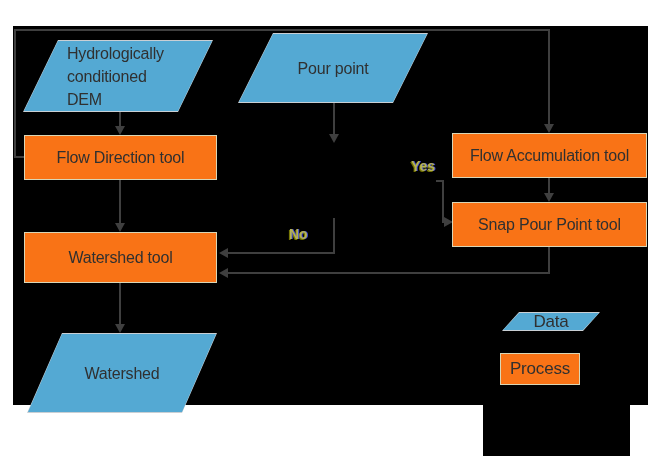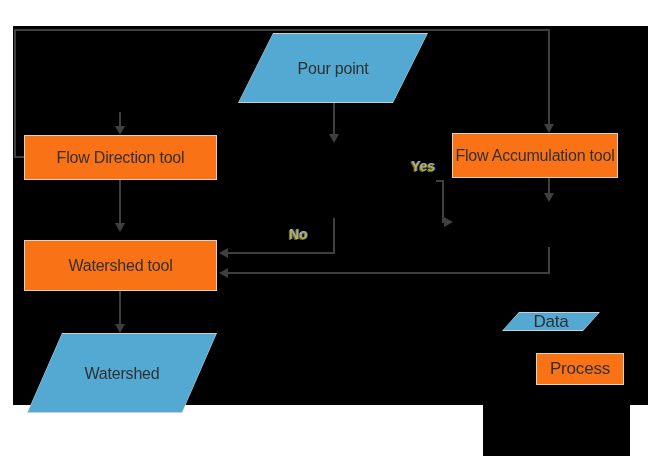--- a/index.html
+++ b/index.html
@@ -80,51 +80,59 @@
   <div class="ln" style="left:548px;top:247px;width:2px;height:27px;"></div>
   <div class="ln" style="left:228px;top:272px;width:322px;height:2px;"></div>
   <div class="arr left" style="left:219px;top:268px;"></div>
 
   <div class="ln" style="left:119px;top:283px;width:2px;height:42px;"></div>
   <div class="arr down" style="left:115px;top:324px;"></div>
 
   <div class="edge-label" style="left:411px;top:158px;">Yes</div>
   <div class="edge-label" style="left:289px;top:226px;">No</div>
 
+  <div class="node para" style="left:23px;top:40px;width:190px;height:72px;justify-content:flex-start;text-align:left;">
+    <div class="shape-border"></div>
+    <div class="shape-fill"></div>
+    <div class="label" style="padding-left:44px;padding-right:30px;">Hydrologically conditioned DEM</div>
+  </div>
 
   <div class="node para" style="left:238px;top:33px;width:190px;height:70px;">
     <div class="shape-border"></div>
     <div class="shape-fill"></div>
     <div class="label">Pour point</div>
   </div>
 
   <div class="node rect" style="left:24px;top:135px;width:193px;height:45px;">
     <div class="label">Flow Direction tool</div>
   </div>
 
-  <div class="node rect" style="left:452px;top:133px;width:166px;height:45px;">
+  <div class="node rect" style="left:452px;top:133px;width:195px;height:45px;">
     <div class="label">Flow Accumulation tool</div>
   </div>
 
 
+  <div class="node rect" style="left:452px;top:202px;width:195px;height:45px;">
+    <div class="label">Snap Pour Point tool</div>
+  </div>
 
-  <div class="node rect" style="left:24px;top:240px;width:193px;height:51px;">
+  <div class="node rect" style="left:24px;top:232px;width:193px;height:51px;">
     <div class="label">Watershed tool</div>
   </div>
 
   <div class="node para" style="left:27px;top:333px;width:190px;height:80px;">
     <div class="shape-border"></div>
     <div class="shape-fill"></div>
     <div class="label">Watershed</div>
   </div>
 
   <div class="node para-sm legend-text" style="left:502px;top:312px;width:98px;height:19px;">
     <div class="shape-border"></div>
     <div class="shape-fill"></div>
     <div class="label">Data</div>
   </div>
 
-  <div class="node rect legend-text" style="left:536px;top:353px;width:88px;height:32px;">
+  <div class="node rect legend-text" style="left:500px;top:353px;width:80px;height:32px;">
     <div class="label">Process</div>
   </div>
 
 
 </div>
 
 </body></html>

